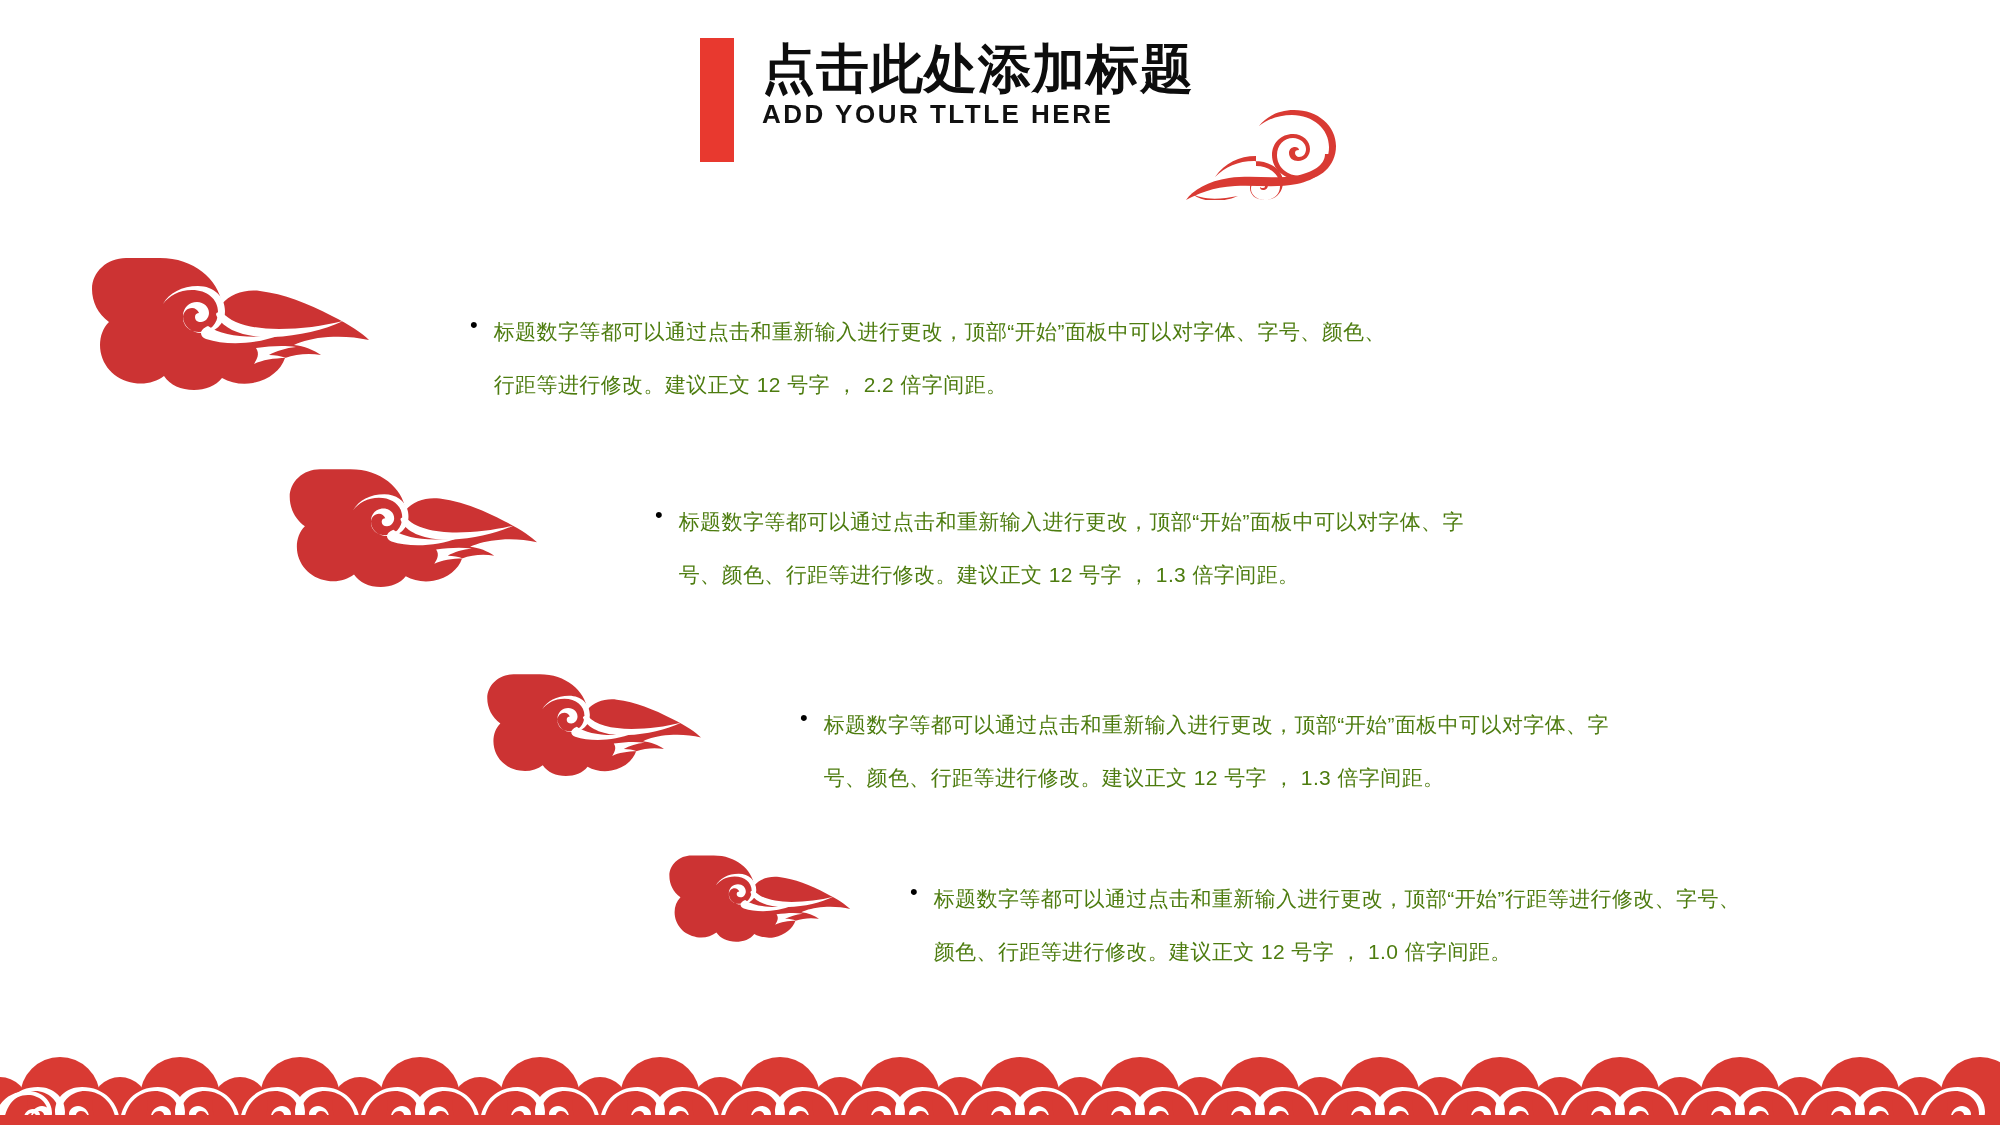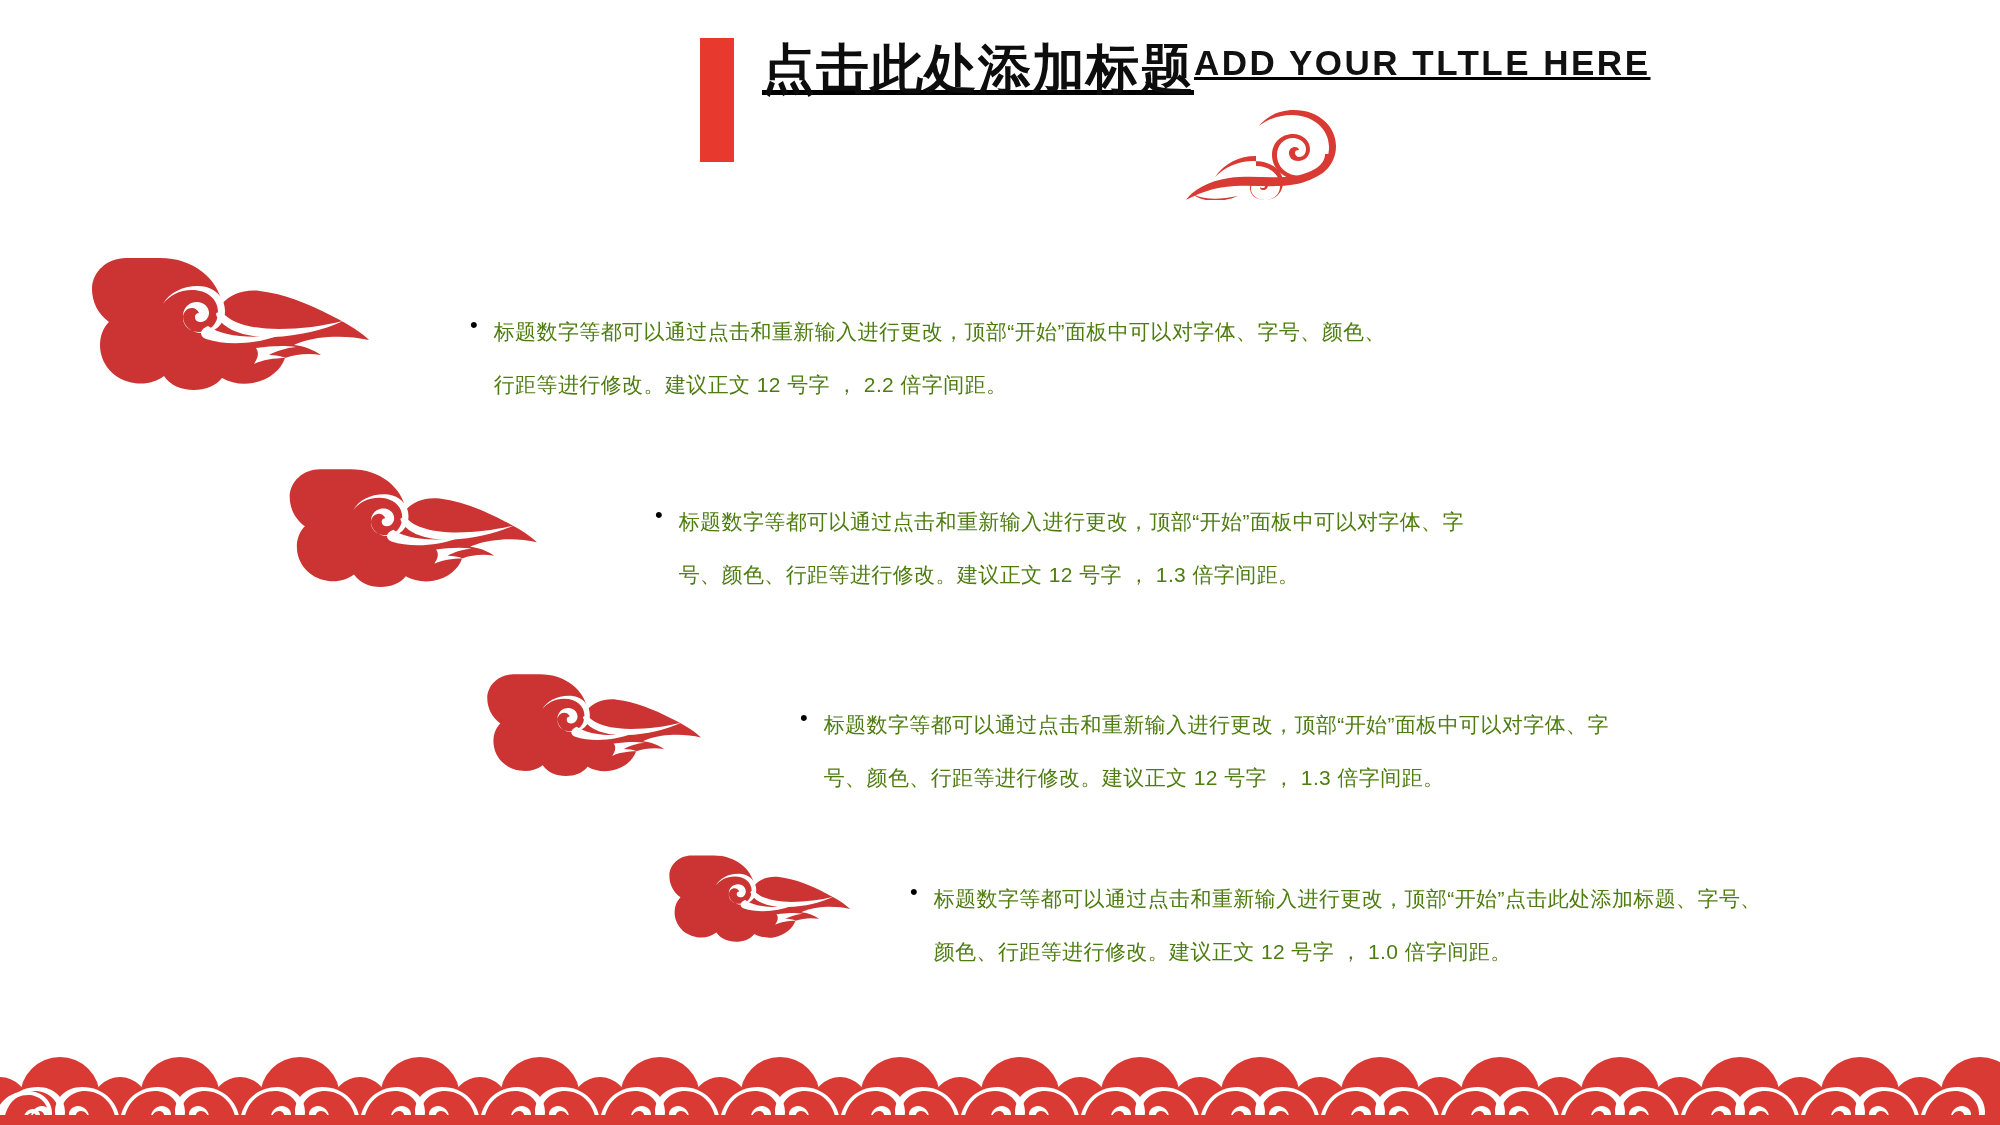--- a/index.html
+++ b/index.html
@@ -34,35 +34,34 @@
   }
   .title-bar {
     width: 34px;
     height: 124px;
     background: #e8392f;
     flex: 0 0 auto;
     margin-right: 28px;
   }
   .title-texts {
     display: flex;
-    flex-direction: row;
+    flex-direction: column;
     justify-content: center;
     padding-top: 2px;
-    text-decoration: underline;
   }
   .title-cn {
     font-size: 53px;
     font-weight: 700;
     line-height: 1.08;
     letter-spacing: 1px;
     color: #0d0d0d;
     white-space: nowrap;
   }
   .title-en {
-    font-size: 35px;
+    font-size: 26px;
     font-weight: 700;
     line-height: 1.22;
     letter-spacing: 2.5px;
     color: #111111;
     white-space: nowrap;
     margin-top: 2px;
   }
 
   
   .title-swirl {
@@ -444,21 +443,21 @@
                    c-10,1 -20,4 -27,8
                    c6,0 12,1 17,3
                    c-12,0 -24,2 -32,6
                    c3,-5 6,-10 2,-16 z"></path>
         </g>
       </svg>
     </div>
     <div class="bullet-wrap">
       <span class="dot">•</span>
       <span class="btext">
-        <span>标题数字等都可以通过点击和重新输入进行更改，顶部“开始”点击此处添加标题、字号、</span>
+        <span>标题数字等都可以通过点击和重新输入进行更改，顶部“开始”行距等进行修改、字号、</span>
         <span class="l2">颜色、行距等进行修改。建议正文 12 号字 ， 1.0 倍字间距。</span>
       </span>
     </div>
   </div>
 
   <div class="bottom-border">
     <svg width="2000" height="90" viewBox="0 0 2000 90" xmlns="http://www.w3.org/2000/svg">
       <defs>
 
         <g id="wave-unit">

